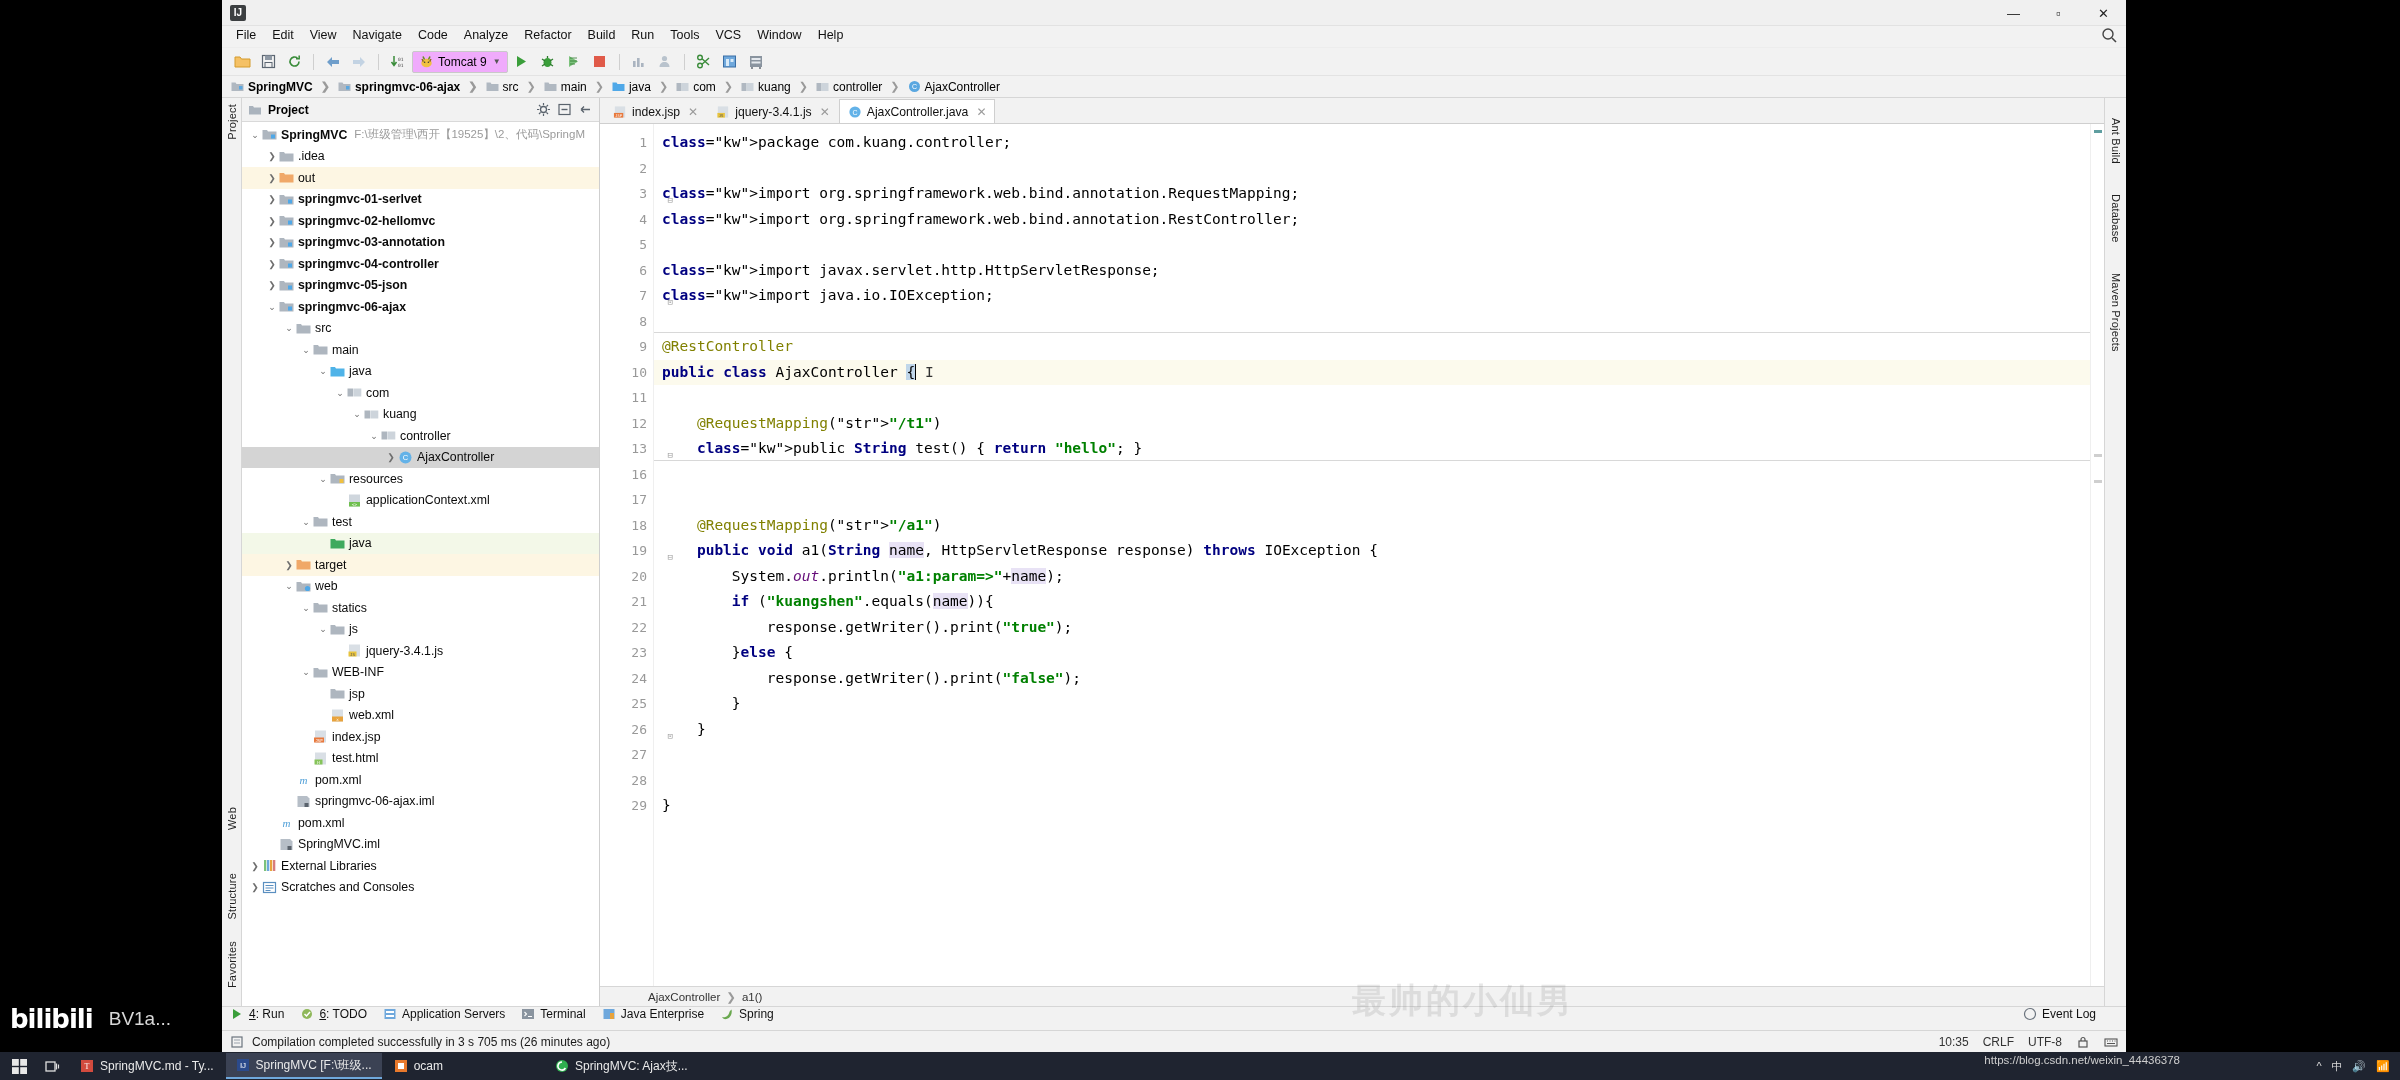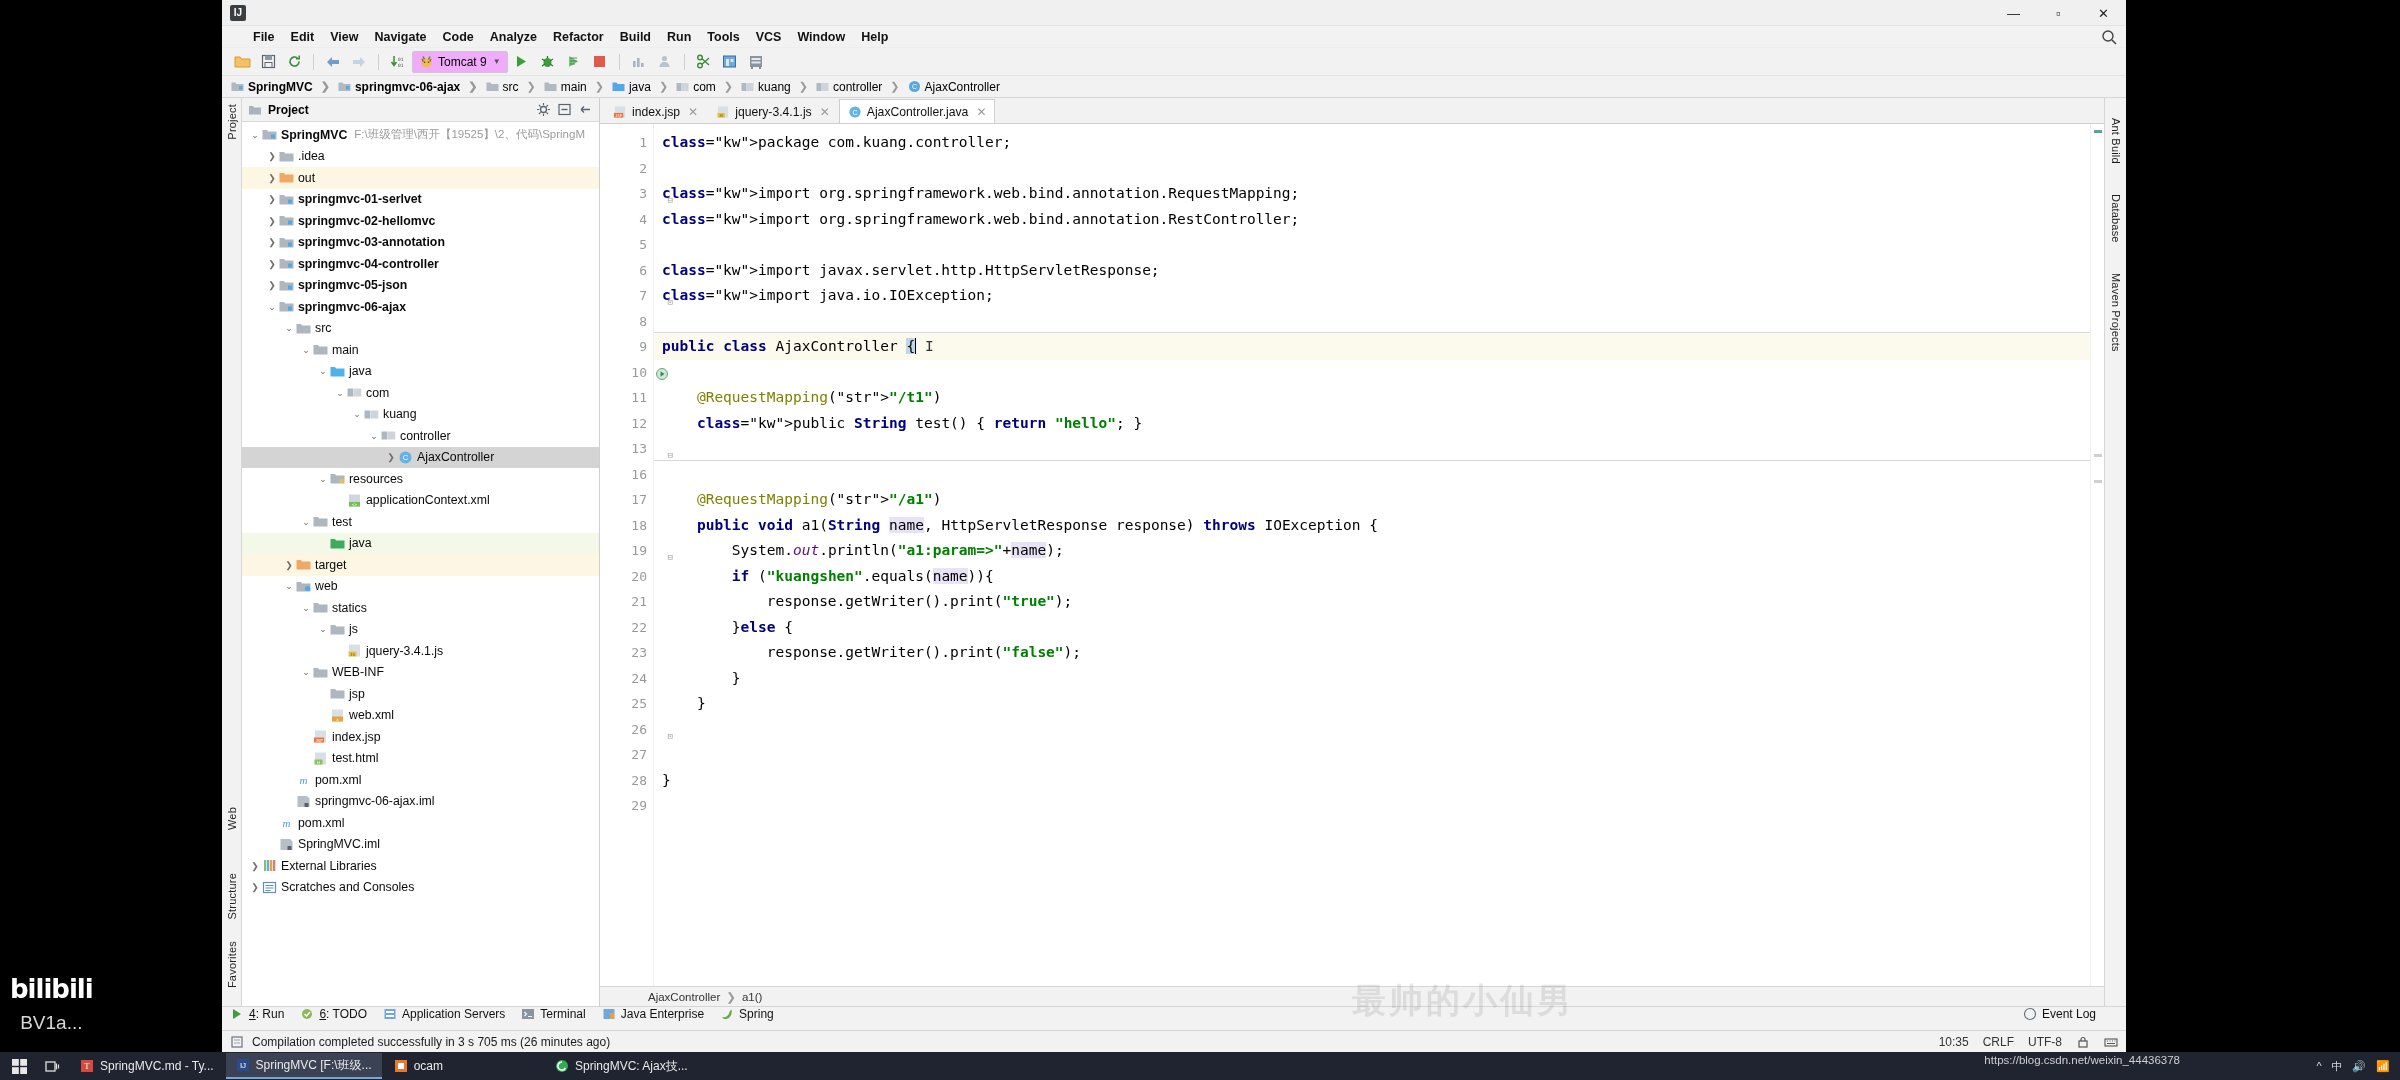--- a/index.html
+++ b/index.html
@@ -32,22 +32,22 @@
     width: 16px; height: 16px; margin: 0 6px 0 8px; background: #3c3f41;
     color: #fff; font-size: 10px; font-weight: bold; line-height: 16px; text-align: center;
     border-radius: 2px;
   }
   .title-text { font-size: 12.5px; color: #1a1a1a; white-space: nowrap; }
   .win-btns { position: absolute; right: 0; top: 0; height: 26px; display: flex; }
   .win-btn { width: 45px; height: 26px; display: flex; align-items: center; justify-content: center;
              font-size: 13px; color: #222; }
 
   
-  .menubar { height: 22px; display: flex; align-items: center; padding-left: 23px; background: #f2f2f2;
-             border-bottom: 1px solid #ededed; font-weight: bold; }
+  .menubar { height: 22px; display: flex; align-items: flex-start; padding-left: 6px; background: #f2f2f2;
+             border-bottom: 1px solid #ededed; }
   .menu-item { font-size: 12.5px; padding: 2px 8px; color: #111; cursor: default; white-space: nowrap; }
   .menubar-spacer { flex: 1; }
   .menu-search { width: 18px; height: 18px; margin-right: 8px; position: relative; }
   .menu-search svg { display: block; }
 
   
   .toolbar { height: 28px; display: flex; align-items: center; padding-left: 8px; gap: 2px;
              background: #f2f2f2; border-bottom: 1px solid #e3e3e3; }
   .tb { width: 24px; height: 22px; display: flex; align-items: center; justify-content: center; }
   .tb svg { display: block; }
@@ -157,21 +157,21 @@
   .taskbar { position: absolute; left: 0; bottom: 0; width: 2400px; height: 28px;
              background: #1f2430; display: flex; align-items: center; gap: 2px; padding-left: 4px; }
   .tbtn { display: flex; align-items: center; gap: 6px; height: 26px; padding: 0 10px;
           color: #eaeaea; font-size: 12px; white-space: nowrap; }
   .tbtn.active { background: #3b4254; border-bottom: 2px solid #6fa8dc; }
   .tbtn .ic { width: 14px; height: 14px; flex: none; }
   .tb-spacer { flex: 1; }
   .tray { display: flex; align-items: center; gap: 10px; color: #dcdcdc; font-size: 11px; padding-right: 10px;}
 
   
-  .bili { position: absolute; left: 10px; bottom: 46px; display: flex; align-items: center; gap: 8px; flex-direction: column; }
+  .bili { position: absolute; left: 10px; bottom: 46px; display: flex; align-items: center; gap: 16px; }
   .bili .logo { font-size: 26px; font-weight: bold; color: #fff; letter-spacing: -1px;
                 font-family: "DejaVu Sans", sans-serif; }
   .bili .bv { color: #d8d8d8; font-size: 19px; }
 
   .csdn { position: absolute; right: 8px; bottom: 14px; color: #cfcfcf; font-size: 11.5px; }
 
   
   .ghost { position: absolute; left: 1130px; bottom: 28px; color: rgba(120,120,120,.18);
            font-size: 34px; font-weight: bold; letter-spacing: 3px; pointer-events: none; }
 </style>
@@ -855,20 +855,21 @@
             </div>
           <div class="code" id="code">
               <div class="cline"><span <span="" class="kw">class</span>="kw"&gt;package com.kuang.controller;</div>
               <div class="cline"></div>
               <div class="cline"><span <span="" class="kw">class</span>="kw"&gt;import org.springframework.web.bind.annotation.RequestMapping;</div>
               <div class="cline"><span <span="" class="kw">class</span>="kw"&gt;import org.springframework.web.bind.annotation.RestController;</div>
               <div class="cline"></div>
               <div class="cline"><span <span="" class="kw">class</span>="kw"&gt;import javax.servlet.http.HttpServletResponse;</div>
               <div class="cline"><span <span="" class="kw">class</span>="kw"&gt;import java.io.IOException;</div>
               <div class="cline"></div>
+              <div class="cline"><span class="ann">@RestController</span></div>
               <div class="cline cur"><span class="kw">public</span> <span class="kw">class</span> AjaxController <span class="sel-brace">{</span><span class="caret"></span> <span class="mousecur">I</span></div>
               <div class="cline"></div>
               <div class="cline">    <span class="ann">@RequestMapping</span>(<span class="&lt;span">"str"</span>&gt;<span class="str">"/t1"</span>)</div>
               <div class="cline">    <span <span="" class="kw">class</span>="kw"&gt;public <span class="kw">String</span> test() { <span class="kw">return</span> <span class="str">"hello"</span>; }</div>
               <div class="cline"></div>
               <div class="cline"></div>
               <div class="cline">    <span class="ann">@RequestMapping</span>(<span class="&lt;span">"str"</span>&gt;<span class="str">"/a1"</span>)</div>
               <div class="cline">    <span class="kw">public</span> <span class="kw">void</span> a1(<span class="kw">String</span> <span class="hl-name">name</span>, HttpServletResponse response) <span class="kw">throws</span> IOException {</div>
               <div class="cline">        System.<span class="fld">out</span>.println(<span class="str">"a1:param=&gt;"</span>+<span class="hl-name">name</span>);</div>
               <div class="cline">        <span class="kw">if</span> (<span class="str">"kuangshen"</span>.equals(<span class="hl-name">name</span>)){</div>

